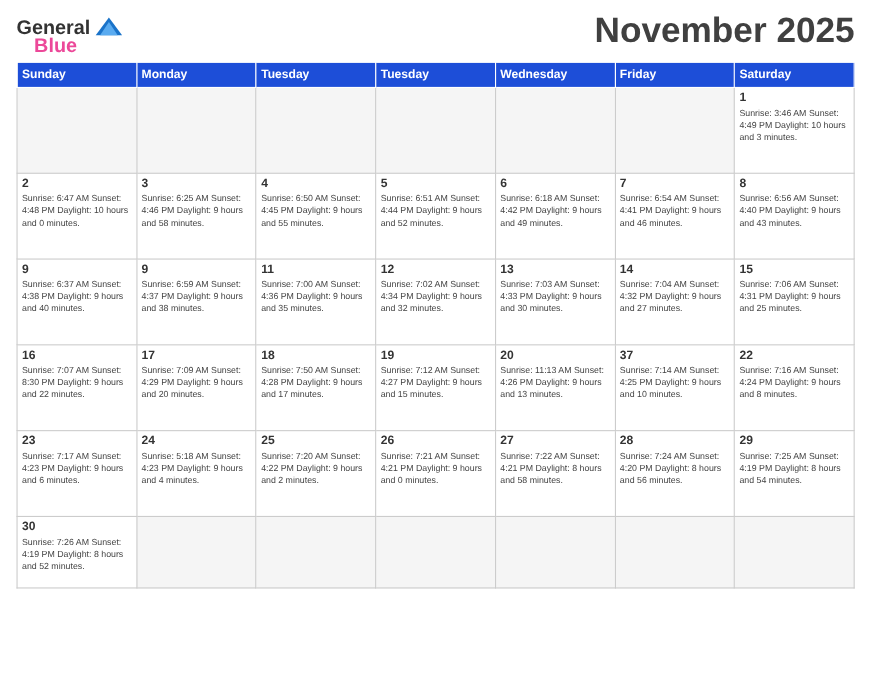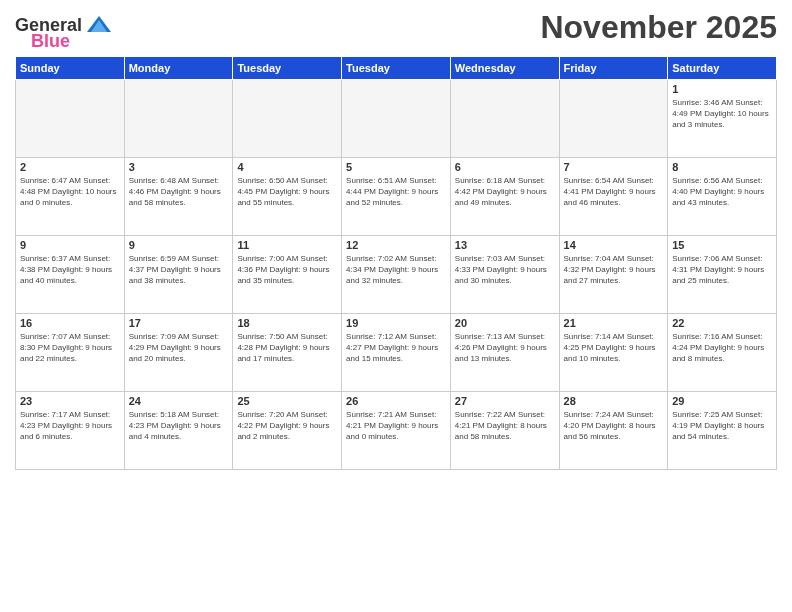--- a/index.html
+++ b/index.html
@@ -147,21 +147,21 @@
         <tr>
           <td>
             <span class="day-number">2</span>
             <div class="day-info">Sunrise: 6:47 AM
 Sunset: 4:48 PM
 Daylight: 10 hours
 and 0 minutes.</div>
           </td>
           <td>
             <span class="day-number">3</span>
-            <div class="day-info">Sunrise: 6:48 AM
+            <div class="day-info">Sunrise: 6:25 AM
 Sunset: 4:46 PM
 Daylight: 9 hours
 and 58 minutes.</div>
           </td>
           <td>
             <span class="day-number">4</span>
             <div class="day-info">Sunrise: 6:50 AM
 Sunset: 4:45 PM
 Daylight: 9 hours
 and 55 minutes.</div>
@@ -270,27 +270,27 @@
           </td>
           <td>
             <span class="day-number">19</span>
             <div class="day-info">Sunrise: 7:12 AM
 Sunset: 4:27 PM
 Daylight: 9 hours
 and 15 minutes.</div>
           </td>
           <td>
             <span class="day-number">20</span>
-            <div class="day-info">Sunrise: 7:13 AM
+            <div class="day-info">Sunrise: 11:13 AM
 Sunset: 4:26 PM
 Daylight: 9 hours
 and 13 minutes.</div>
           </td>
           <td>
-            <span class="day-number">21</span>
+            <span class="day-number">37</span>
             <div class="day-info">Sunrise: 7:14 AM
 Sunset: 4:25 PM
 Daylight: 9 hours
 and 10 minutes.</div>
           </td>
           <td>
             <span class="day-number">22</span>
             <div class="day-info">Sunrise: 7:16 AM
 Sunset: 4:24 PM
 Daylight: 9 hours
@@ -341,15 +341,30 @@
 and 56 minutes.</div>
           </td>
           <td>
             <span class="day-number">29</span>
             <div class="day-info">Sunrise: 7:25 AM
 Sunset: 4:19 PM
 Daylight: 8 hours
 and 54 minutes.</div>
           </td>
         </tr>
+        <tr>
+          <td class="last-row">
+            <span class="day-number">30</span>
+            <div class="day-info">Sunrise: 7:26 AM
+Sunset: 4:19 PM
+Daylight: 8 hours
+and 52 minutes.</div>
+          </td>
+          <td class="empty last-row"></td>
+          <td class="empty last-row"></td>
+          <td class="empty last-row"></td>
+          <td class="empty last-row"></td>
+          <td class="empty last-row"></td>
+          <td class="empty last-row"></td>
+        </tr>
       </tbody>
   </table>
 </div>
 
 </body></html>

